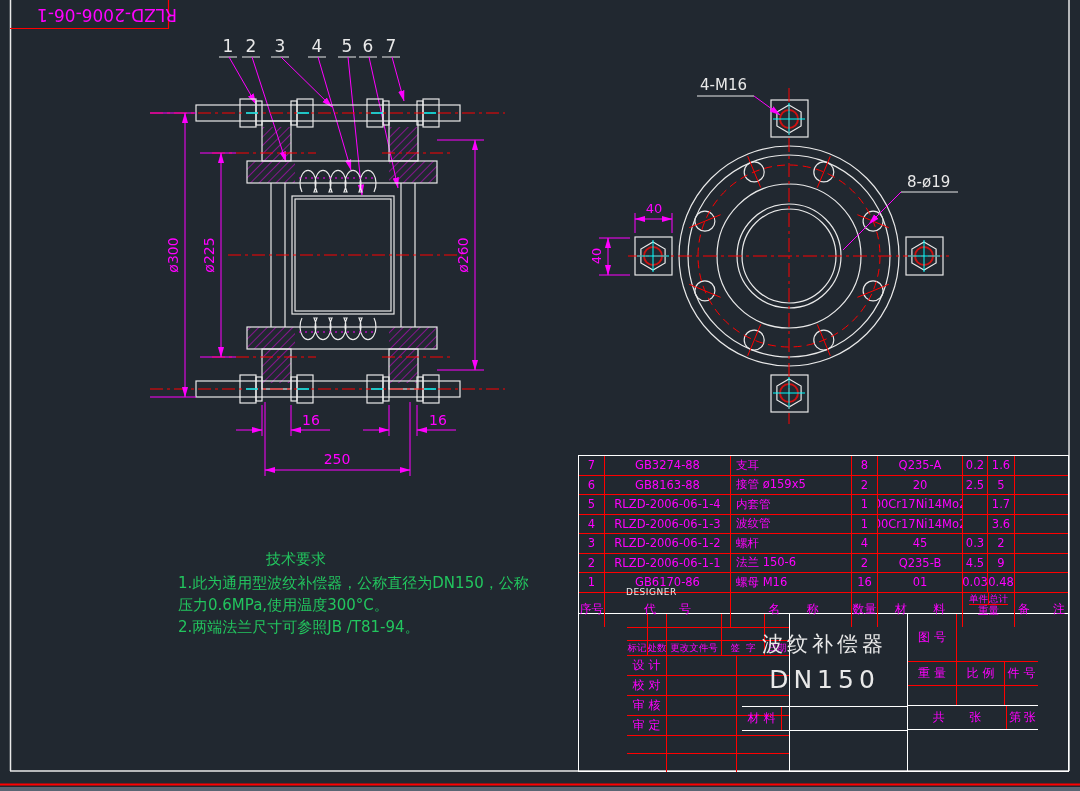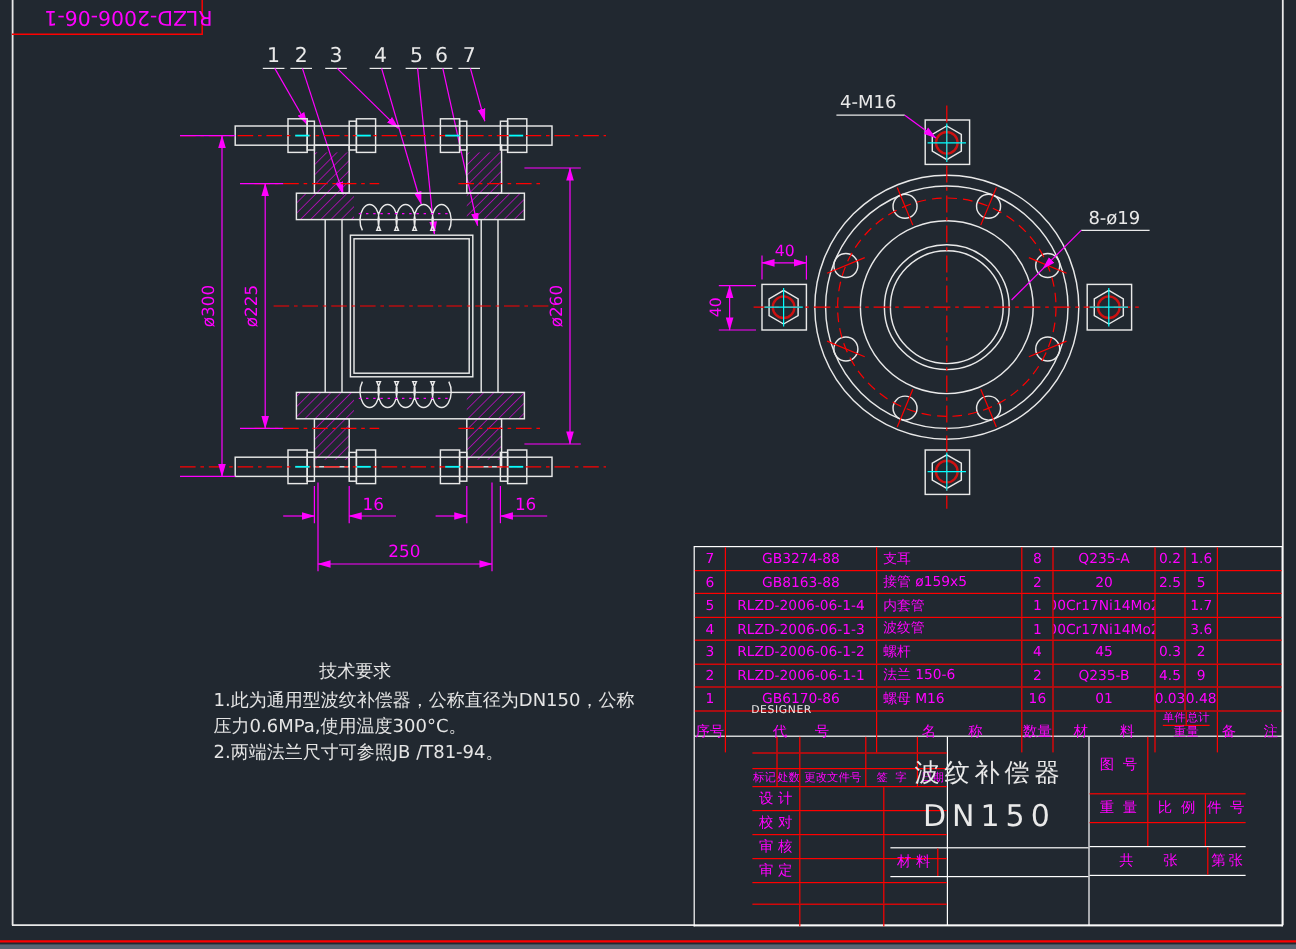--- a/index.html
+++ b/index.html
@@ -1,21 +1,21 @@
 <!DOCTYPE html>
 <html><head>
 <meta charset="utf-8">
 <style>
   html,body{margin:0;padding:0;background:#14181e;}
   #screen{position:relative;width:1080px;height:791px;background:#212830;overflow:hidden;
           font-family:"DejaVu Sans",sans-serif;}
   svg text{font-family:"DejaVu Sans",sans-serif;}
   .tm{fill:#ff00ff;}
   
-  .tech{position:absolute;left:178px;top:548px;width:410px;color:#e5e5e5;font-size:15px;line-height:22px;}
+  .tech{position:absolute;left:178px;top:548px;width:410px;color:#22c55e;font-size:15px;line-height:22px;}
   .tech-title{margin:0 0 2px 88px;}
   
   .bom{position:absolute;left:578px;top:455px;width:491px;height:159px;border:1px solid #fff;
        box-sizing:border-box;color:#ff00ff;font-size:11.5px;}
   .brow{display:flex;height:19.5px;border-bottom:1px solid #f00;box-sizing:border-box;}
   .brow.hdr{height:34px;border-bottom:none;font-size:12px;}
   .bc{border-right:1px solid #f00;box-sizing:border-box;display:flex;align-items:center;
       justify-content:center;overflow:hidden;white-space:pre;}
   .c1{width:26px}.c2{width:126px}.c3{width:121px;justify-content:flex-start;padding-left:5px}
   .c4{width:26px}.c5{width:85px}.c6{width:25px}.c7{width:27px}.c8{flex:1;border-right:none}
@@ -34,21 +34,21 @@
   .rc{border-right:1px solid #f00;box-sizing:border-box;display:flex;align-items:center;
       justify-content:center;overflow:hidden;white-space:pre;}
   .ra1{width:21px}.ra2{width:19px}.ra3{width:55px}.ra4{width:43px}.ra5{flex:1;border-right:none}
   .rb1{width:40px}.rb2{width:70px}.rb3{flex:1;border-right:none}
   .ttl{position:absolute;left:163px;top:0;width:165px;height:100%;}
   .ttl-name{margin-top:16px;text-align:center;color:#e9e9e9;font-size:21px;letter-spacing:4px;}
   .ttl-model{margin-top:7px;text-align:center;color:#e9e9e9;font-size:25px;letter-spacing:5px;}
   .matrow{position:absolute;left:0;top:92px;width:100%;height:25px;border-top:1px solid #fff;
           border-bottom:1px solid #fff;box-sizing:border-box;display:flex;}
   .matlab{width:39px;border-right:1px solid #f00;display:flex;align-items:center;justify-content:center;}
-  .tright{position:absolute;left:328px;top:0;width:131px;height:100%;border-left:1px solid #fff;box-sizing:border-box;font-family:Liberation Mono, monospace;}
+  .tright{position:absolute;left:328px;top:0;width:131px;height:100%;border-left:1px solid #fff;box-sizing:border-box;}
   .trow{display:flex;box-sizing:border-box;}
   .tc{border-right:1px solid #f00;box-sizing:border-box;display:flex;align-items:center;
       justify-content:center;white-space:pre;}
   .g1{width:49px}.g2{width:48px}.g3{flex:1;border-right:none}
   .sh1{width:99px;display:flex;align-items:center;justify-content:space-evenly;border-right:1px solid #f00;box-sizing:border-box;}
   .sh2{flex:1;display:flex;align-items:center;justify-content:space-evenly;}
 </style>
 </head>
 <body>
 

